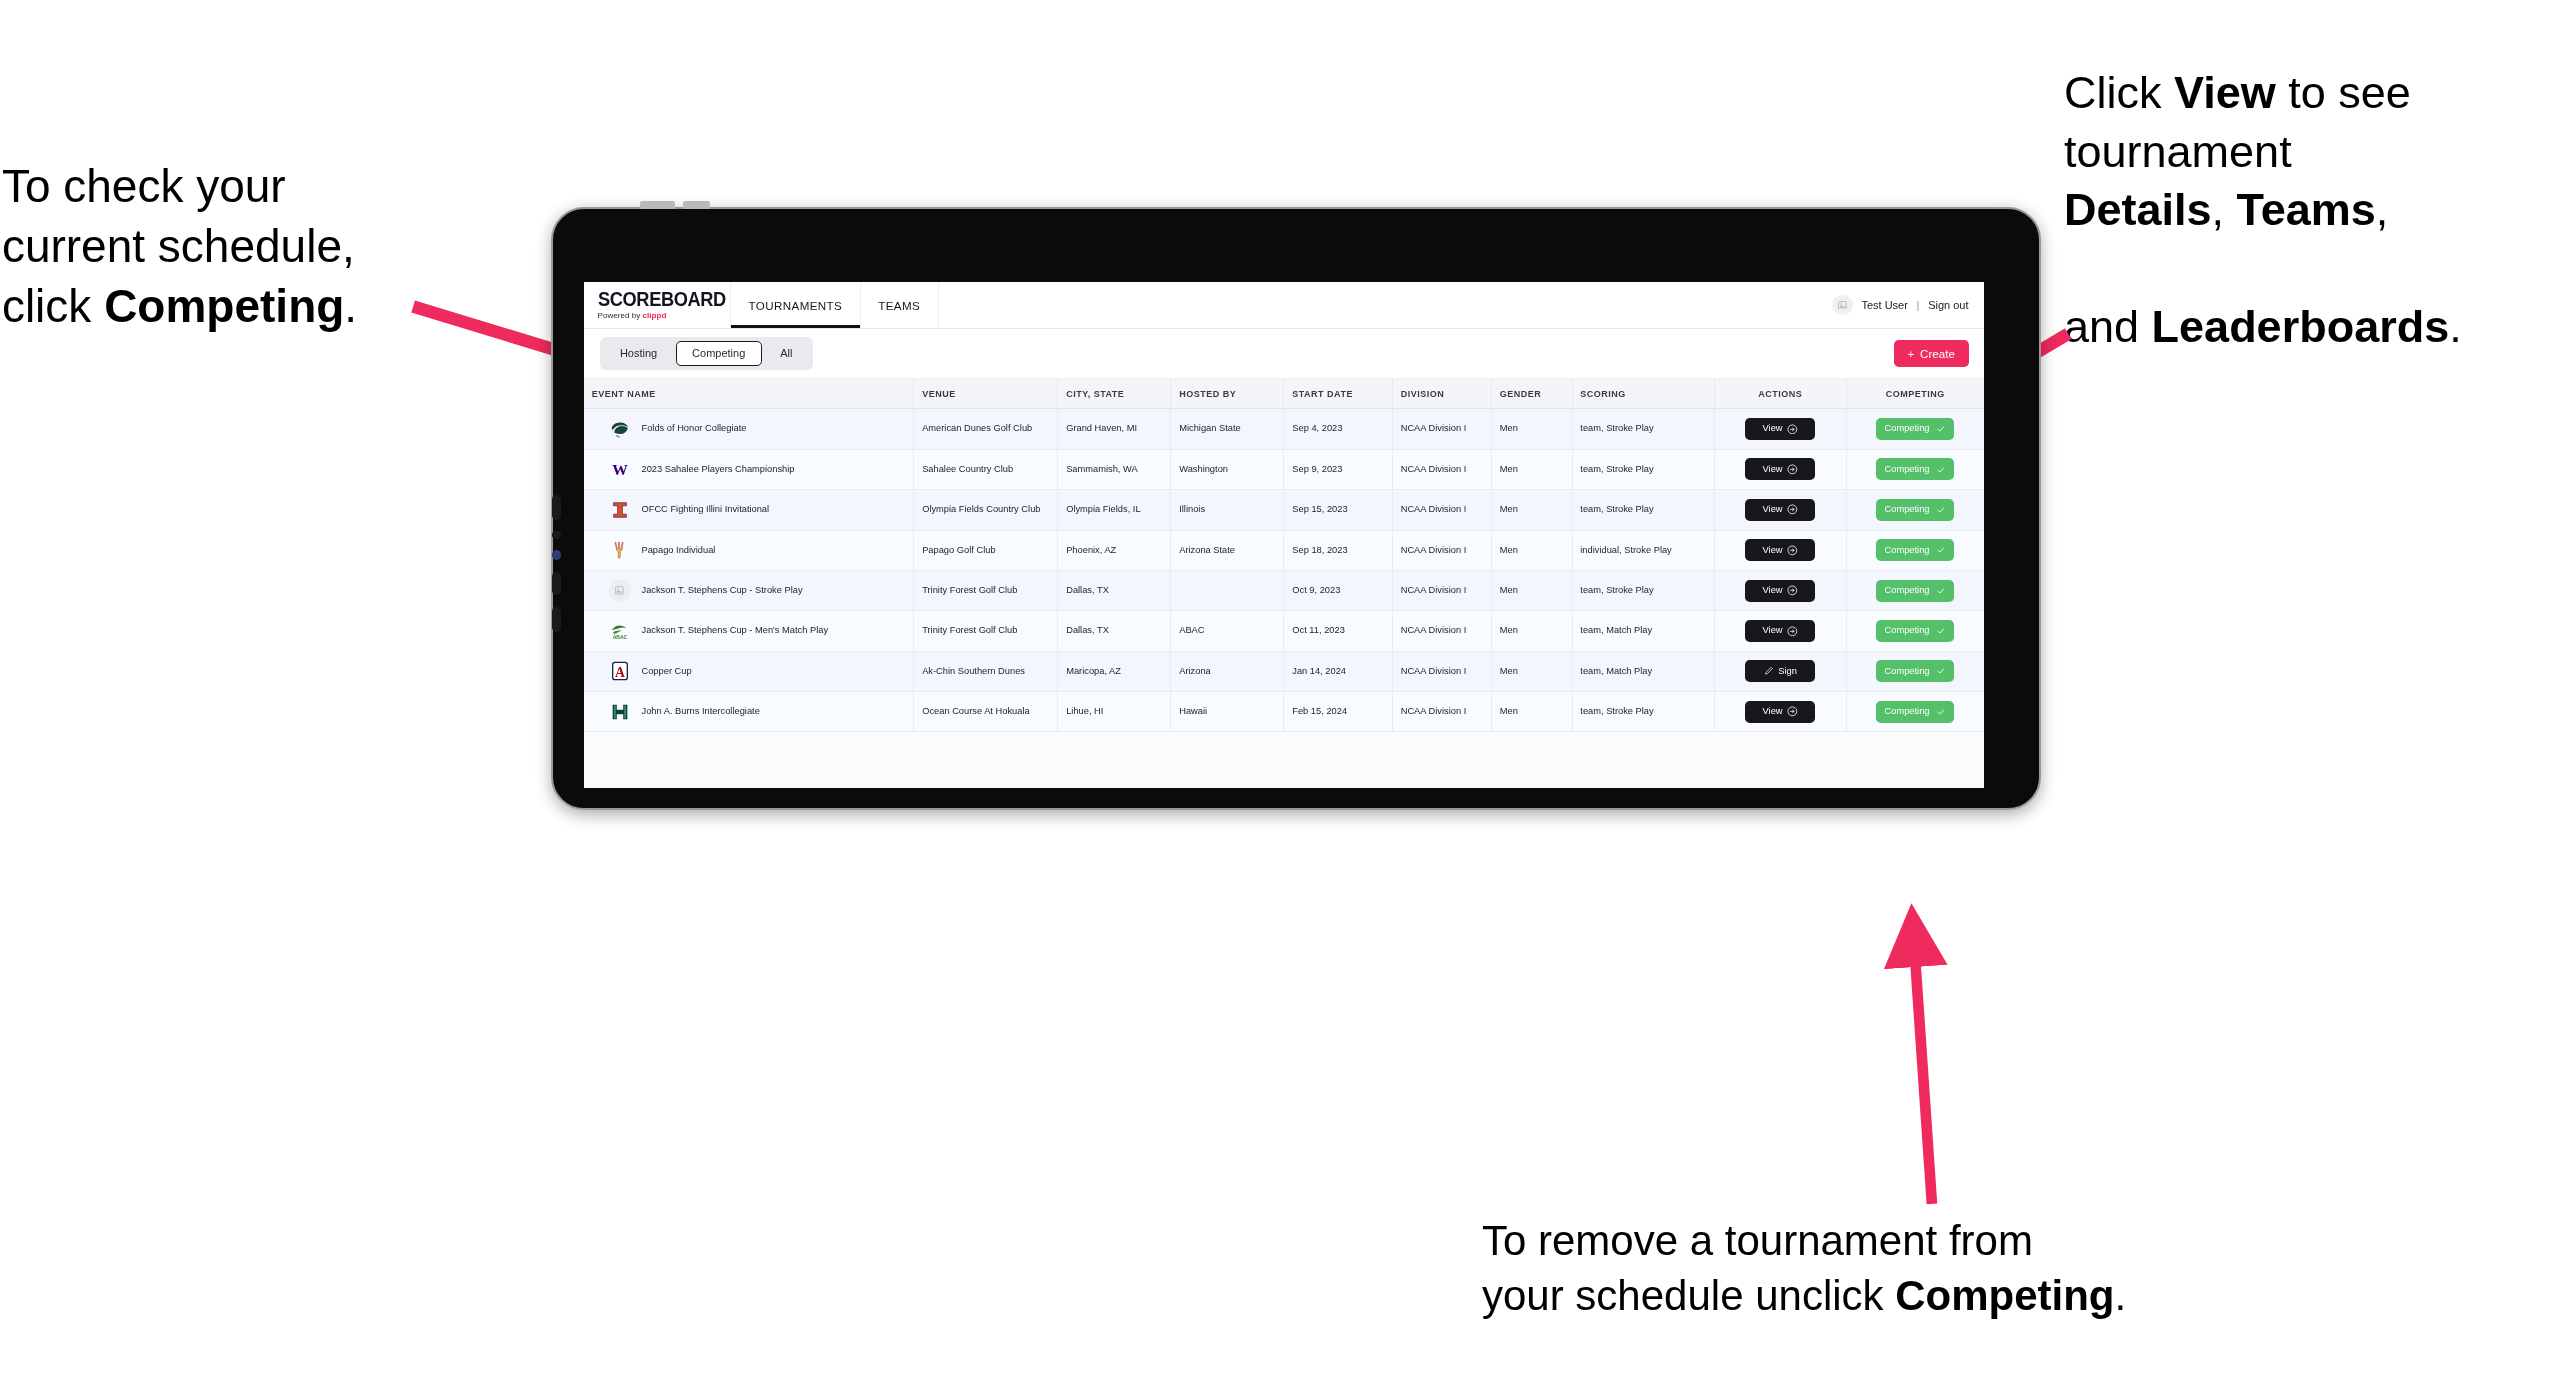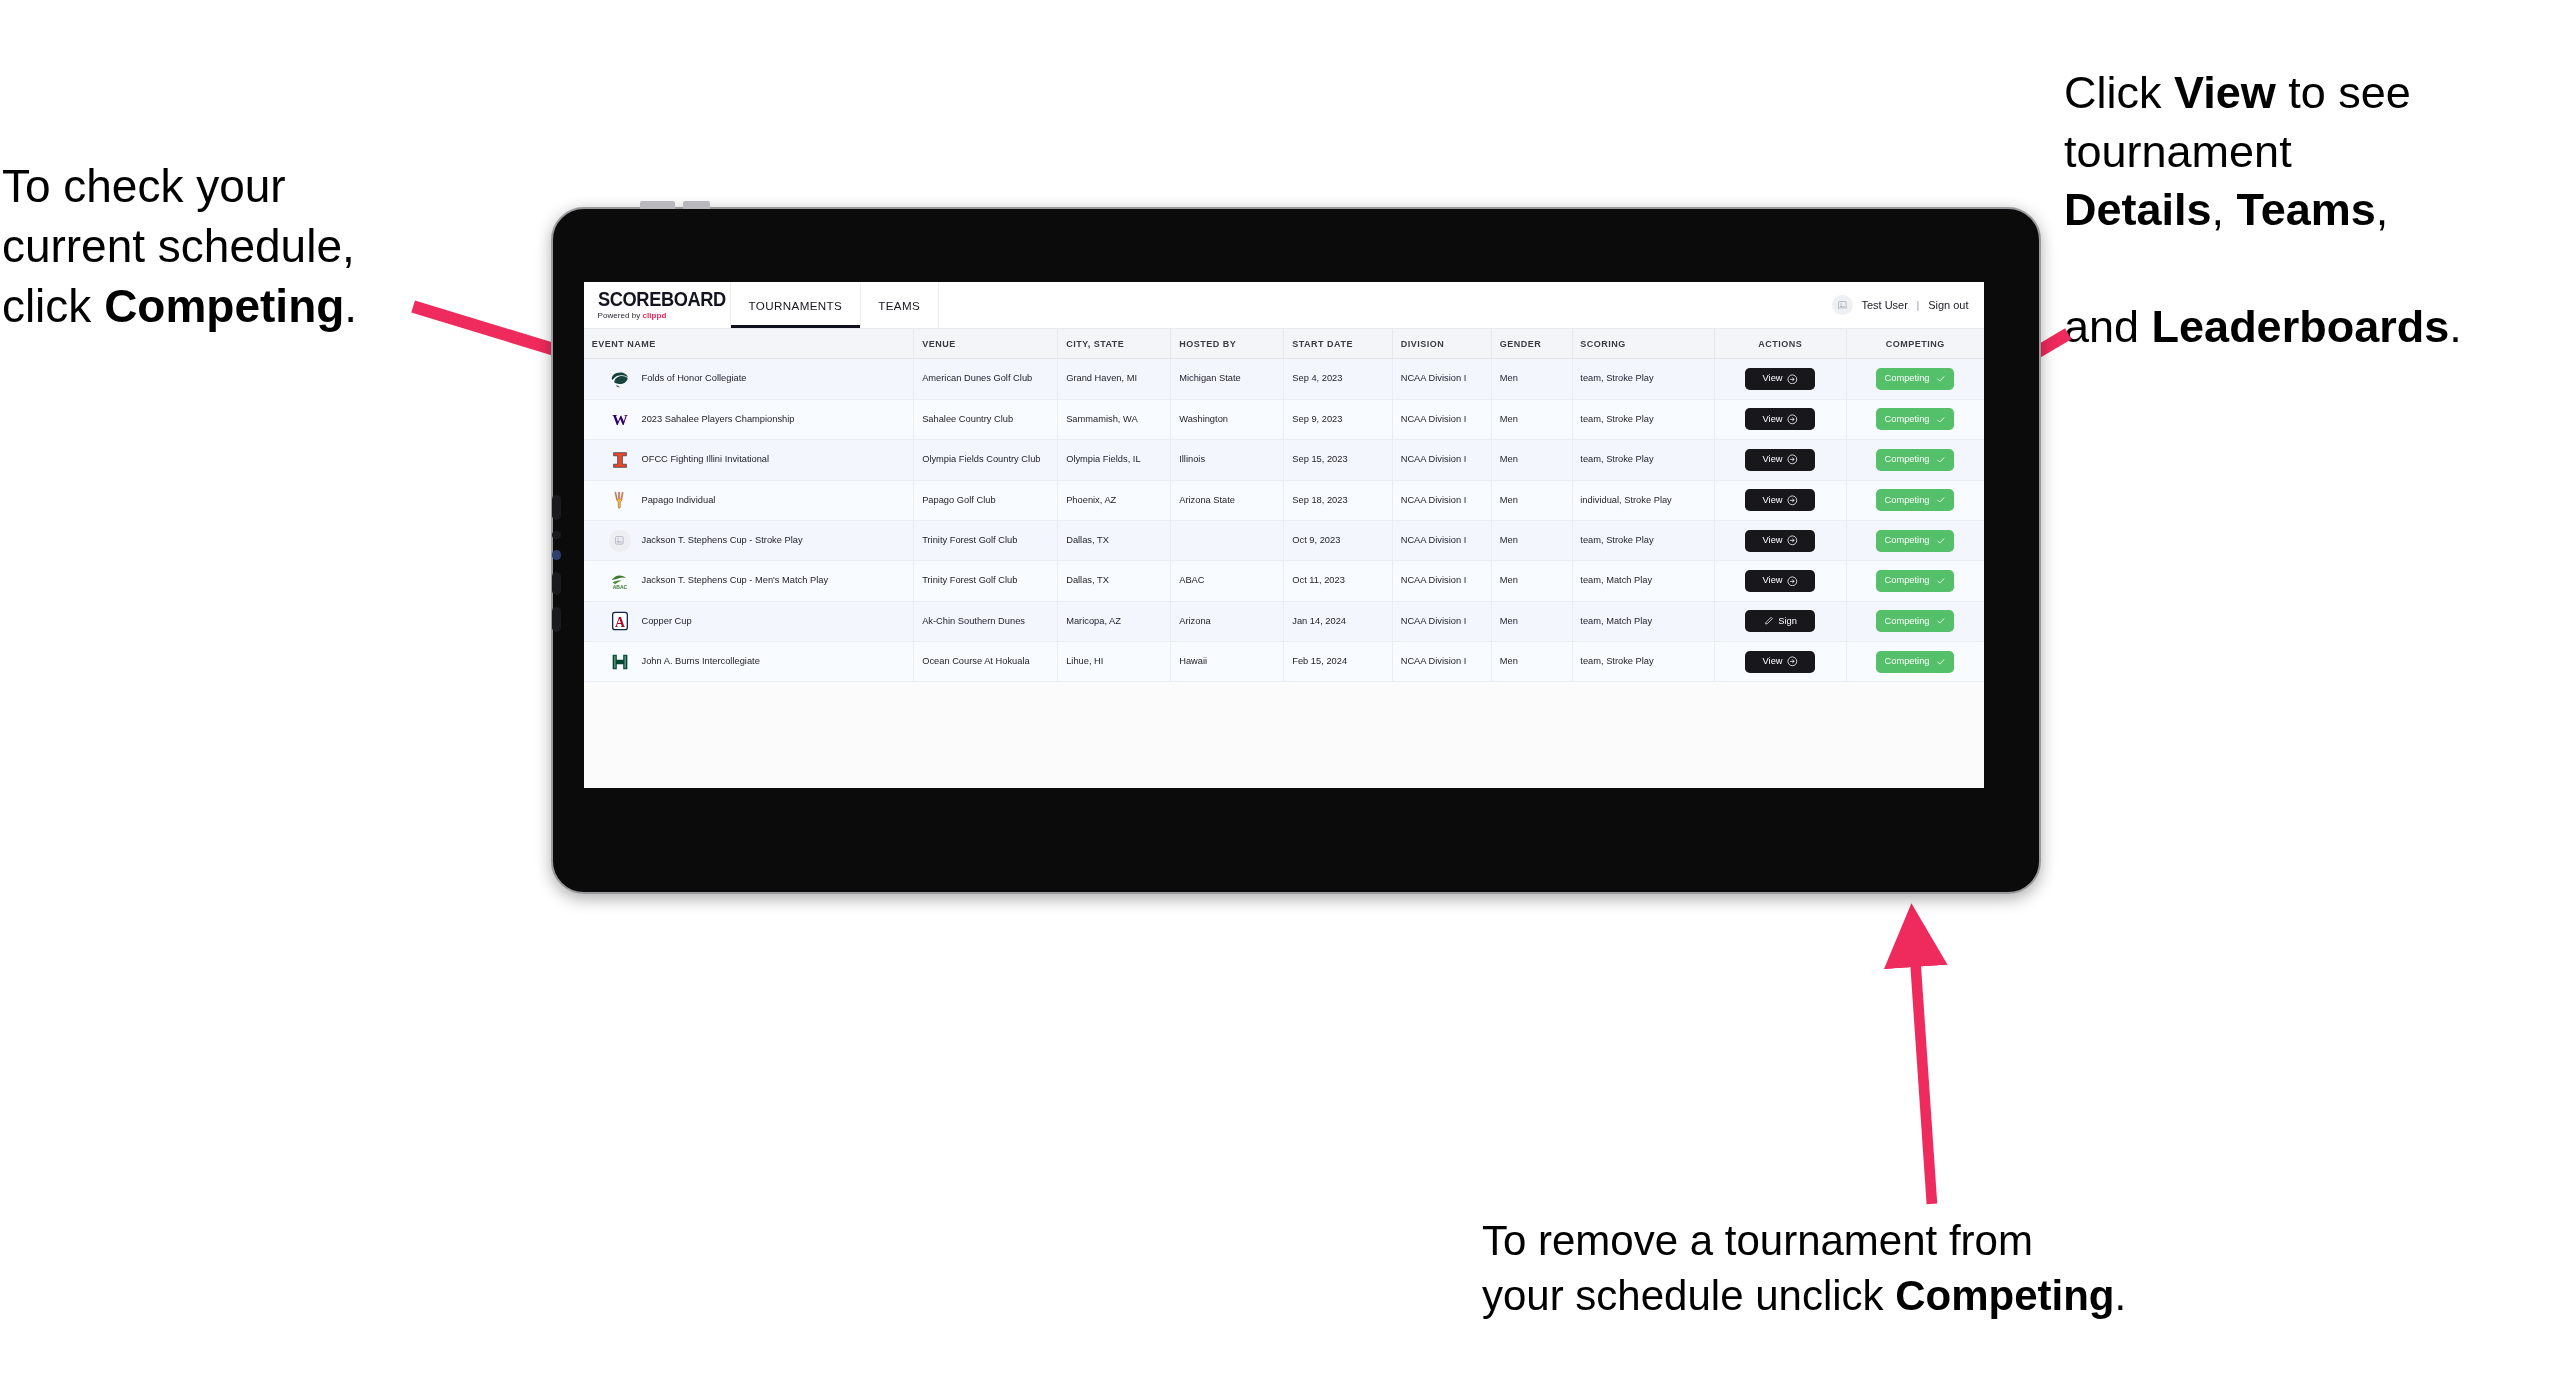--- a/index.html
+++ b/index.html
@@ -24,21 +24,21 @@
   #anno-left  { left: 1.9px;   top: 157px;  font-size: 46px; width: 504px; }
   #anno-right { left: 2064px; top: 64px;  font-size: 45px; width: 514px; }
   #anno-bottom{ left: 1482px; top: 1214px; font-size: 42px; width: 1077px; }
 
   .arrow { position: absolute; }
 
   
   #tablet {
     position: absolute;
     left: 551px; top: 207px;
-    width: 1490px; height: 687px;
+    width: 1490px; height: 603px;
     background: #0b0b0b;
     border-radius: 33px;
     border: 2.9px solid #9a9a9e;
     box-shadow: 0 4.8px 15.5px rgba(0,0,0,0.32);
   }
   .side-dot {
     position: absolute;
     left: -1px;
     width: 8.7px;
     background: #1a1a1c;
@@ -322,20 +322,38 @@
               <circle cx="5.6" cy="5.6" r="1.3" fill="#a2a8b3"></circle>
               <path d="M2.5 12 L6 8 L9 11 L11 9.2 L13.5 12 Z" fill="#a2a8b3"></path>
             </svg>
           </div>
           <span class="acct-link">Test User</span>
           <span class="acct-sep">|</span>
           <span class="acct-link">Sign out</span>
         </div>
       </div>
 
+      <div id="toolbar">
+        <div id="segmented">
+          <div class="seg">
+            <span>Hosting</span>
+          </div>
+          <div class="seg selected">
+            <span>Competing</span>
+          </div>
+          <div class="seg">
+            <span>All</span>
+          </div>
+        </div>
+        <div id="tb-spacer"></div>
+        <div id="create-btn">
+          <span>+</span>
+          <span>Create</span>
+        </div>
+      </div>
 
       <table id="table">
         <thead>
           <tr>
             <th class="c-event">EVENT NAME</th>
             <th class="c-venue">VENUE</th>
             <th class="c-city">CITY, STATE</th>
             <th class="c-host">HOSTED BY</th>
             <th class="c-date">START DATE</th>
             <th class="c-div">DIVISION</th>

